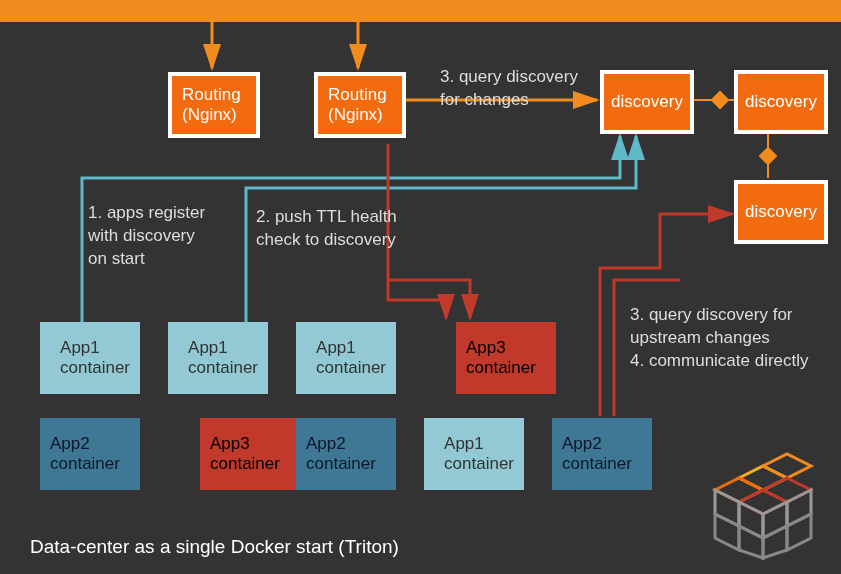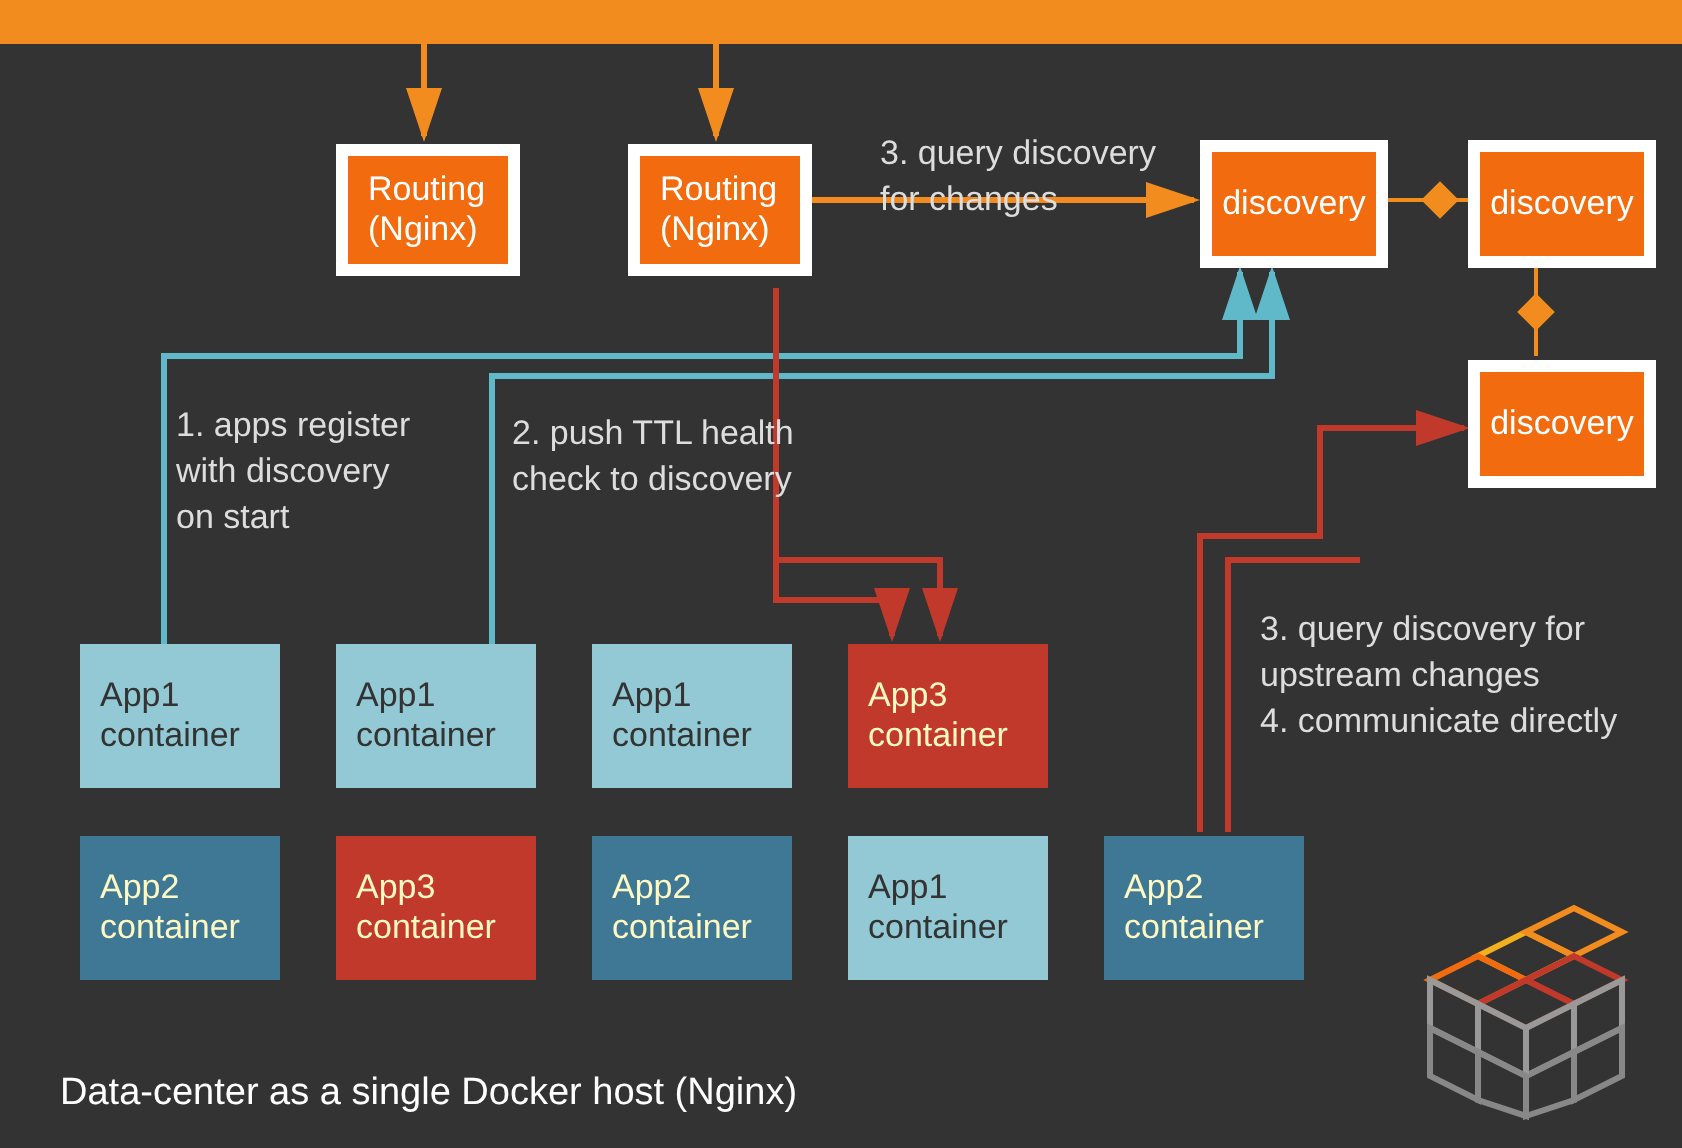--- a/index.html
+++ b/index.html
@@ -22,34 +22,36 @@
     position: absolute;
     display: flex;
     flex-direction: column;
     justify-content: center;
     font-size: 17px;
     padding: 8px 10px;
     line-height: 1.2;
   }
   .orange-box {
     background: #f26c0f;
-    border: 6px solid #ffffff;
+    border: 4px solid #ffffff;
     color: #fff;
   }
   .light-teal {
     background: #92c9d4;
     color: #333;
+    align-items: flex-end;
   }
   .dark-teal {
     background: #3e7894;
-    color: #fef9c3;
+    color: #0f172a;
   }
   .red-box {
     background: #c0392b;
-    color: #fef9c3;
+    color: #000000;
+    margin-left: 32px;
   }
   .label {
     position: absolute;
     color: #ddd;
     font-size: 17px;
     line-height: 1.35;
   }
   svg.arrows {
     position: absolute;
     left: 0; top: 0;
@@ -177,14 +179,14 @@
     <polygon points="64,88 88,76 88,100 64,108" stroke="#888"></polygon>
 
     <polygon points="16,40 40,52 40,76 16,64" stroke="#999"></polygon>
     <polygon points="40,52 64,64 64,88 40,76" stroke="#999"></polygon>
     <polygon points="16,64 40,76 40,100 16,88" stroke="#888"></polygon>
     <polygon points="40,76 64,88 64,108 40,100" stroke="#888"></polygon>
   </g>
 </svg>
 
 <div class="caption">
-  <span>Data-center as a single Docker host (Nginx)</span>
+  <span>Data-center as a single Docker start (Triton)</span>
 </div>
 
 </body></html>

